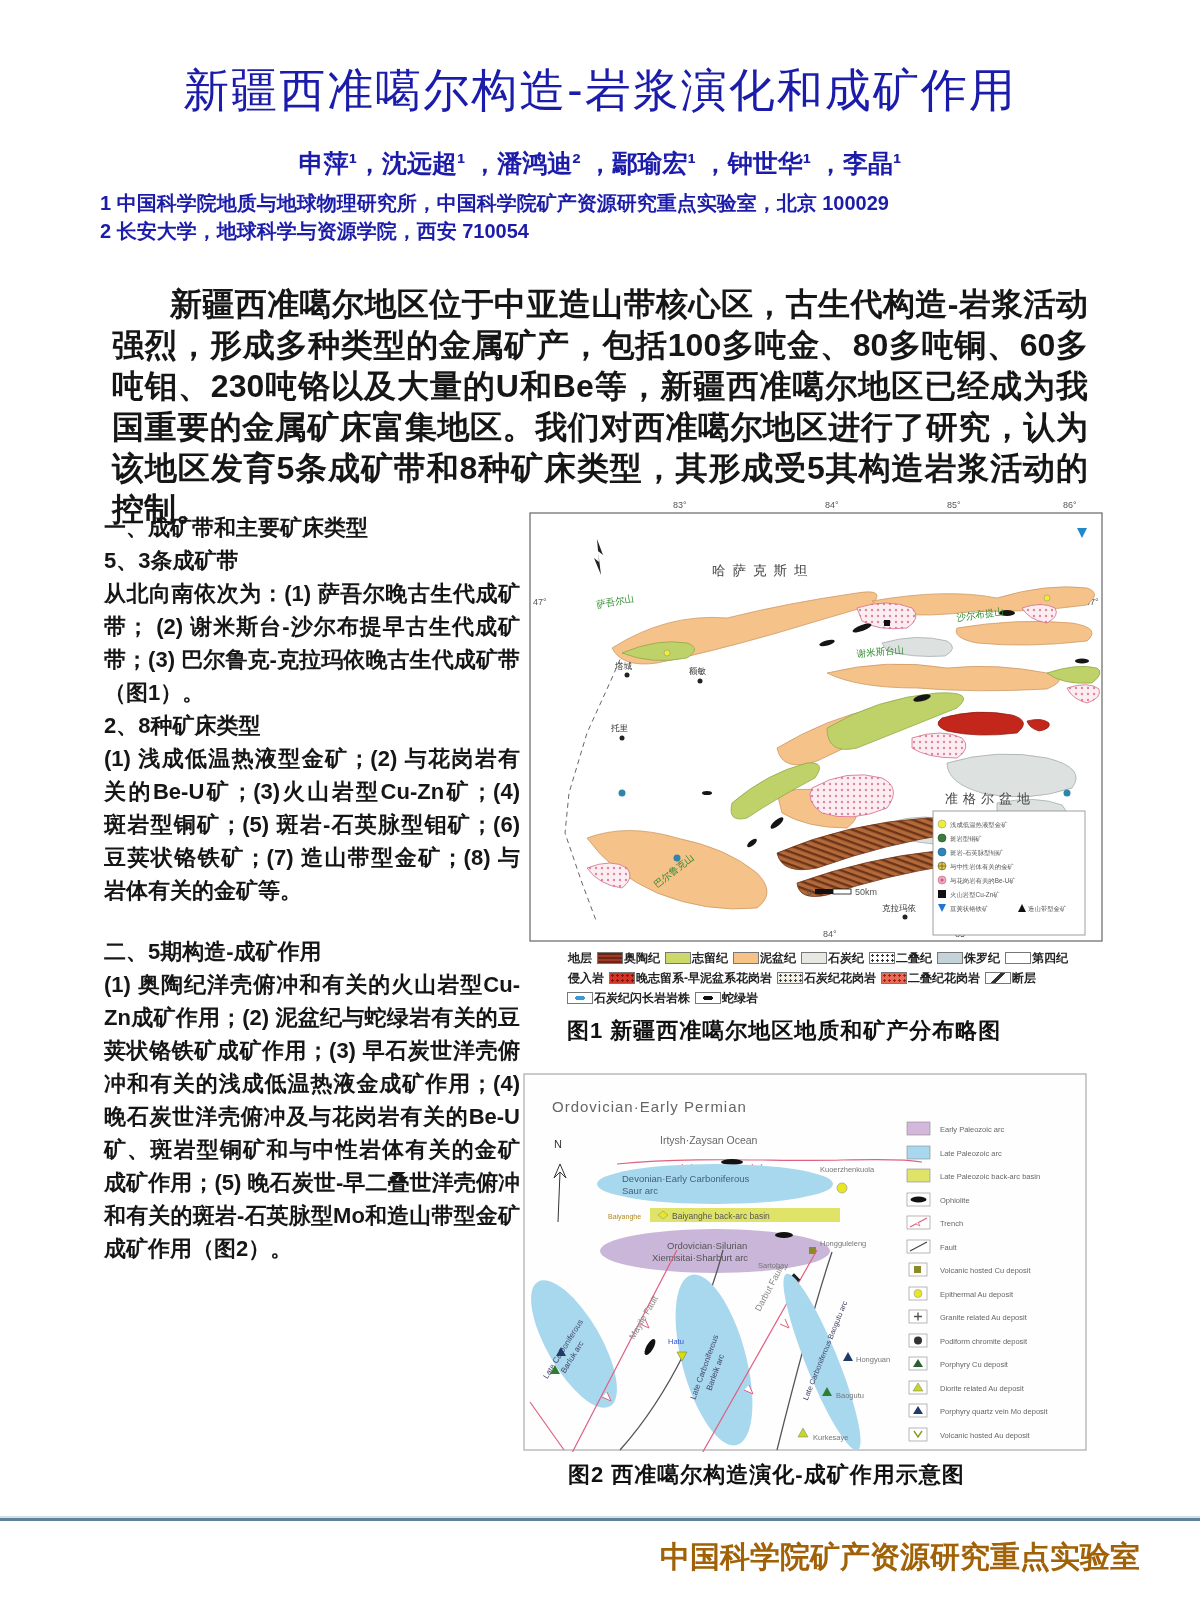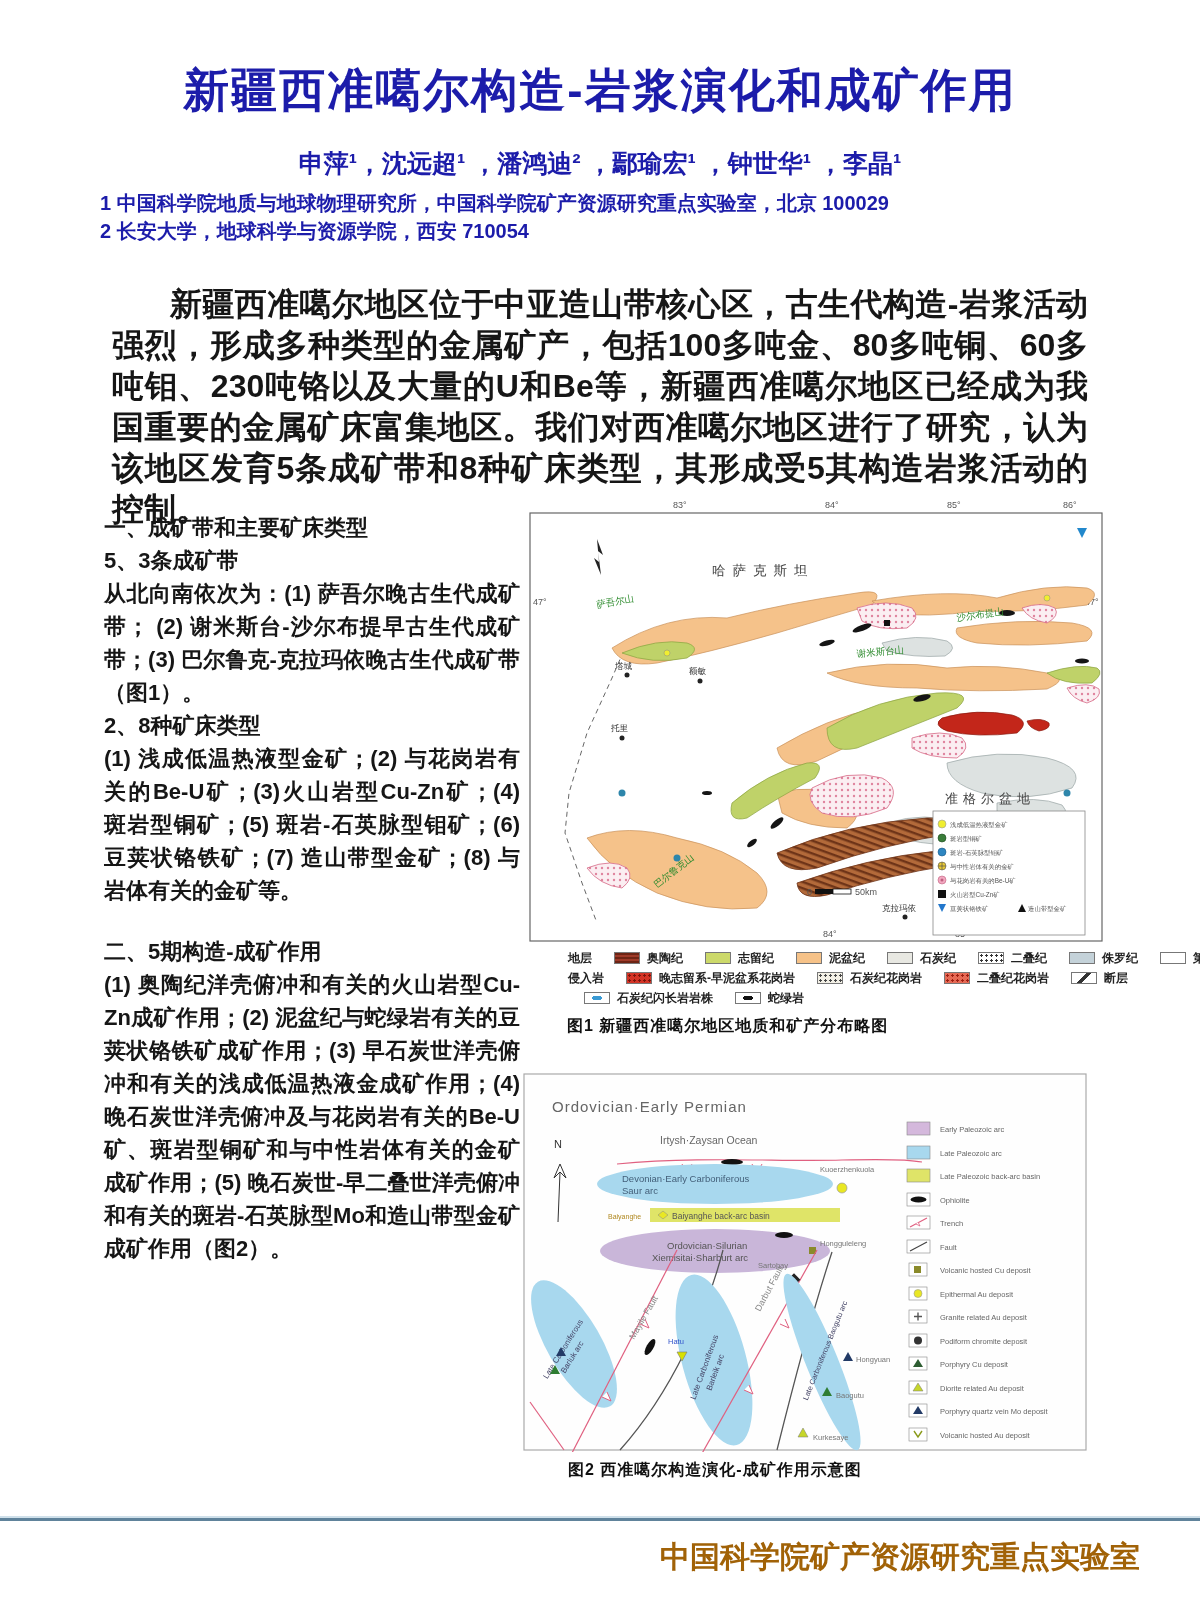--- a/index.html
+++ b/index.html
@@ -1,40 +1,40 @@
 <!DOCTYPE html>
 <html><head>
 <meta charset="utf-8">
 <style>
   html,body{margin:0;padding:0;}
   body{width:1200px;height:1600px;background:#fff;font-family:"Liberation Sans",sans-serif;position:relative;overflow:hidden;}
   .abs{position:absolute;}
   
-  #title{top:60px;left:0;width:1200px;text-align:center;font-size:46px;font-weight:bold;color:#1c1caa;letter-spacing:2px;}
+  #title{top:60px;left:0;width:1200px;text-align:center;font-size:46px;font-weight:normal;color:#1c1caa;letter-spacing:2px;}
   #authors{top:147px;left:0;width:1200px;text-align:center;font-size:25px;font-weight:bold;color:#1c1caa;}
   .affil{left:100px;font-size:20px;font-weight:bold;color:#1c1caa;}
   #affil1{top:190px;}
   #affil2{top:218px;}
   
   #abstract{top:284px;left:112px;width:976px;font-size:32px;line-height:41px;color:#161616;font-weight:600;text-indent:58px;text-align:justify;}
   
   #leftcol{top:511px;left:104px;width:416px;font-size:22px;line-height:33px;color:#161616;font-weight:600;text-align:justify;}
   #leftcol .sec2{margin-top:28px;}
   
   #fig1{top:493px;left:527px;width:578px;}
   #fig2{top:1072px;left:522px;width:566px;}
-  .figcap{font-size:16px;font-weight:bold;color:#111;letter-spacing:1px;}
+  .figcap{font-size:22px;font-weight:bold;color:#111;letter-spacing:1px;}
   #fig1 .figcap{margin-top:8px;padding-left:40px;}
   #fig2 .figcap{margin-top:8px;padding-left:46px;}
   svg{display:block;}
   
   .f1-legend{margin-top:3px;font-size:12px;color:#222;line-height:20px;}
   .lrow{display:flex;align-items:center;gap:5px;white-space:nowrap;}
   .lrow .lhead{font-weight:bold;margin-left:41px;}
-  .litem{display:inline-flex;align-items:center;gap:7px;margin-left:17px;}
+  .litem{display:inline-flex;align-items:center;gap:1px;}
   .sw{display:inline-block;width:26px;height:12px;border:1px solid #777;box-sizing:border-box;}
   .sw-ord{background:#9e3a28 repeating-linear-gradient(0deg,#6e2414 0 2px,#9e3a28 2px 4px);}
   .sw-sil{background:#ccd96a;}
   .sw-dev{background:#f6c288;}
   .sw-car{background:#e8e8e2;}
   .sw-per{background:#fff;background-image:radial-gradient(#333 1.2px,transparent 1.3px);background-size:5px 5px;}
   .sw-jur{background:#c4d2d9;}
   .sw-qua{background:#fff;}
   .sw-gr1{background:#d43325;background-image:radial-gradient(#7a150c 1px,transparent 1.1px);background-size:5px 5px;}
   .sw-gr2{background:#f3f0e6;background-image:radial-gradient(#444 1.2px,transparent 1.3px);background-size:5px 5px;}

